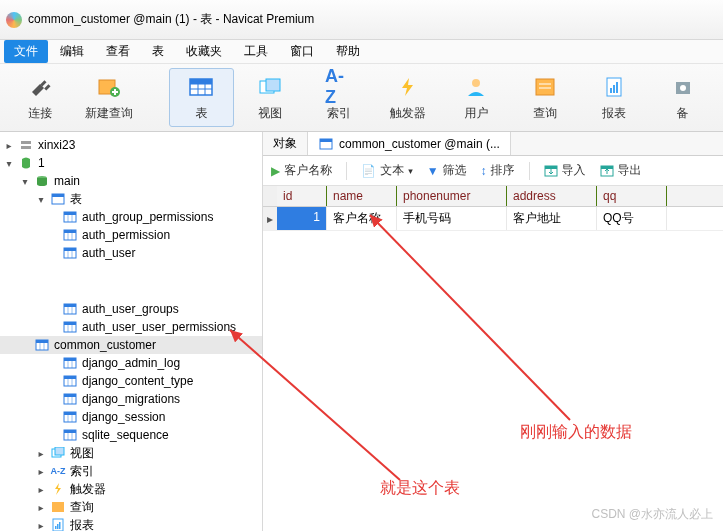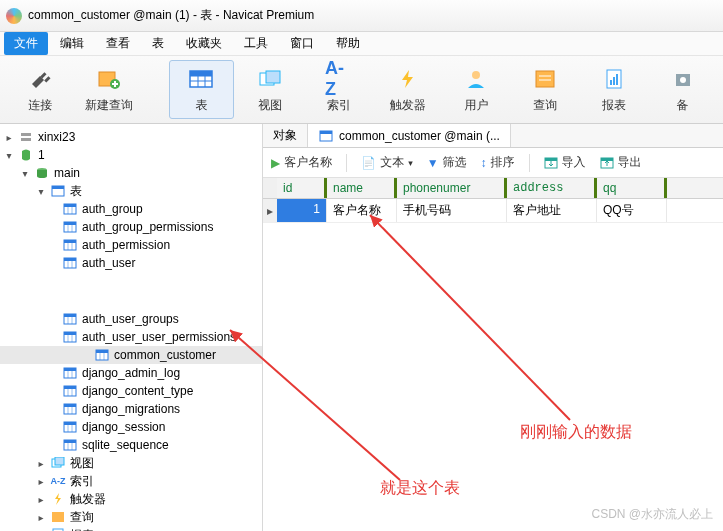--- a/index.html
+++ b/index.html
@@ -1,17 +1,17 @@
 <!DOCTYPE html>
 <html><head>
 <meta charset="utf-8">
 <style>
 * { margin: 0; padding: 0; box-sizing: border-box; font-family: "Microsoft YaHei", sans-serif; font-size: 12px; }
 body { background: #fff; width: 723px; height: 531px; overflow: hidden; position: relative; }
-.titlebar { height: 32px; background: linear-gradient(#fdfdfd,#f0f0f0); border-bottom: 1px solid #d8d8d8; display: flex; align-items: center; padding: 0 6px; gap: 6px; }
+.titlebar { height: 40px; background: linear-gradient(#fdfdfd,#f0f0f0); border-bottom: 1px solid #d8d8d8; display: flex; align-items: center; padding: 0 6px; gap: 6px; }
 .titlebar .logo { width: 16px; height: 16px; border-radius: 50%; background: conic-gradient(#4fc3f7,#81c784,#ffb74d,#e57373,#4fc3f7); }
 .menubar { height: 24px; background: #fafafa; display: flex; align-items: center; padding: 0 4px; gap: 2px; border-bottom: 1px solid #e5e5e5; }
 .menubar .m { padding: 3px 10px; cursor: default; }
 .menubar .m.file { background: #1e88e5; color: #fff; border-radius: 2px; }
 .toolbar { height: 68px; background: linear-gradient(#fafafa,#f2f2f2); border-bottom: 1px solid #d0d0d0; display: flex; padding: 4px 8px; gap: 4px; }
 .tool { width: 66px; display: flex; flex-direction: column; align-items: center; justify-content: center; gap: 4px; border-radius: 3px; padding: 4px 2px; }
 .tool.active { background: #e8f0fa; border: 1px solid #a8c8e8; }
 .tool .ic { width: 28px; height: 28px; display: flex; align-items: center; justify-content: center; }
 .tool .lb { font-size: 12px; color: #333; }
 .body { display: flex; height: calc(100% - 120px); }
@@ -21,21 +21,21 @@
 .arrow { width: 10px; text-align: center; color: #555; font-size: 10px; }
 .nico { width: 16px; height: 14px; display: flex; align-items: center; justify-content: center; }
 .right { flex: 1; display: flex; flex-direction: column; }
 .tabs { height: 24px; display: flex; border-bottom: 1px solid #d0d0d0; background: #f7f7f7; }
 .tab { display: flex; align-items: center; padding: 0 10px; gap: 5px; border-right: 1px solid #d8d8d8; }
 .tab.on { background: #fff; }
 .rtool { height: 30px; display: flex; align-items: center; padding: 0 8px; gap: 14px; border-bottom: 1px solid #e0e0e0; color: #333; }
 .rtool .btn { display: flex; align-items: center; gap: 4px; }
 .grid { flex: 1; position: relative; }
 .ghead { display: flex; background: #f3f3f3; border-bottom: 1px solid #d0d0d0; }
-.gh { border-right: 3px solid #4d7c0f; padding: 3px 6px; color: #15803d; }
+.gh { border-right: 1px solid #4d7c0f; padding: 3px 6px; color: #7f1d1d; }
 .grow { display: flex; border-bottom: 1px solid #eee; }
 .gc { border-right: 1px solid #e8e8e8; padding: 3px 6px; }
 .rowmark { width: 14px; background: #f0f0f0; display: flex; align-items: center; justify-content: center; color: #555; }
 .gc.idcell { background: #2f7de1; color: #fff; text-align: right; }
 .anno { position: absolute; color: #e53935; font-size: 16px; font-weight: 500; }
 .arrow-line { position: absolute; pointer-events: none; }
 .watermark { position: absolute; right: 10px; bottom: 8px; color: #bfbfbf; font-size: 12px; }
 svg { display: block; }
 </style>
 </head>
@@ -201,31 +201,20 @@
     <div id="tables-container">
         <div class="node" style="padding-left: 62px;">
           <span class="nico">
             <svg width="14" height="12">
               <rect x="1" y="1" width="12" height="10" fill="#fff" stroke="#2f7de1"></rect>
               <rect x="1" y="1" width="12" height="3" fill="#2f7de1"></rect>
               <line x1="5" y1="1" x2="5" y2="11" stroke="#2f7de1" stroke-width="0.5"></line>
               <line x1="9" y1="1" x2="9" y2="11" stroke="#2f7de1" stroke-width="0.5"></line>
             </svg>
           </span>
-          <span>auth_group</span>
-        </div>
-        <div class="node" style="padding-left: 62px;">
-          <span class="nico">
-            <svg width="14" height="12">
-              <rect x="1" y="1" width="12" height="10" fill="#fff" stroke="#2f7de1"></rect>
-              <rect x="1" y="1" width="12" height="3" fill="#2f7de1"></rect>
-              <line x1="5" y1="1" x2="5" y2="11" stroke="#2f7de1" stroke-width="0.5"></line>
-              <line x1="9" y1="1" x2="9" y2="11" stroke="#2f7de1" stroke-width="0.5"></line>
-            </svg>
-          </span>
           <span>auth_group_permissions</span>
         </div>
         <div class="node" style="padding-left: 62px;">
           <span class="nico">
             <svg width="14" height="12">
               <rect x="1" y="1" width="12" height="10" fill="#fff" stroke="#2f7de1"></rect>
               <rect x="1" y="1" width="12" height="3" fill="#2f7de1"></rect>
               <line x1="5" y1="1" x2="5" y2="11" stroke="#2f7de1" stroke-width="0.5"></line>
               <line x1="9" y1="1" x2="9" y2="11" stroke="#2f7de1" stroke-width="0.5"></line>
             </svg>
@@ -258,21 +247,21 @@
           <span class="nico">
             <svg width="14" height="12">
               <rect x="1" y="1" width="12" height="10" fill="#fff" stroke="#2f7de1"></rect>
               <rect x="1" y="1" width="12" height="3" fill="#2f7de1"></rect>
               <line x1="5" y1="1" x2="5" y2="11" stroke="#2f7de1" stroke-width="0.5"></line>
               <line x1="9" y1="1" x2="9" y2="11" stroke="#2f7de1" stroke-width="0.5"></line>
             </svg>
           </span>
           <span>auth_user_user_permissions</span>
         </div>
-        <div class="node sel" style="padding-left: 94px;">
+        <div class="node sel" style="padding-left: 34px;">
           <span class="nico">
             <svg width="14" height="12">
               <rect x="1" y="1" width="12" height="10" fill="#fff" stroke="#2f7de1"></rect>
               <rect x="1" y="1" width="12" height="3" fill="#2f7de1"></rect>
               <line x1="5" y1="1" x2="5" y2="11" stroke="#2f7de1" stroke-width="0.5"></line>
               <line x1="9" y1="1" x2="9" y2="11" stroke="#2f7de1" stroke-width="0.5"></line>
             </svg>
           </span>
           <span>common_customer</span>
         </div>
@@ -437,21 +426,21 @@
         <span>导出</span>
       </div>
     </div>
     <div class="grid">
       <div class="ghead">
         <div class="rowmark"></div>
         <div id="gh-row" style="display: flex;">
             <div class="gh" style="width: 50px;">id</div>
             <div class="gh" style="width: 70px;">name</div>
             <div class="gh" style="width: 110px;">phonenumer</div>
-            <div class="gh" style="width: 90px; font-family: Liberation Mono, monospace;">address</div>
+            <div class="gh" style="width: 90px;">address</div>
             <div class="gh" style="width: 70px;">qq</div>
           </div>
       </div>
       <div id="grid-body">
           <div class="grow">
             <div class="rowmark">▸</div>
             <div class="gc idcell" style="width: 50px;">1</div>
             <div class="gc" style="width: 70px;">客户名称</div>
             <div class="gc" style="width: 110px;">手机号码</div>
             <div class="gc" style="width: 90px;">客户地址</div>

